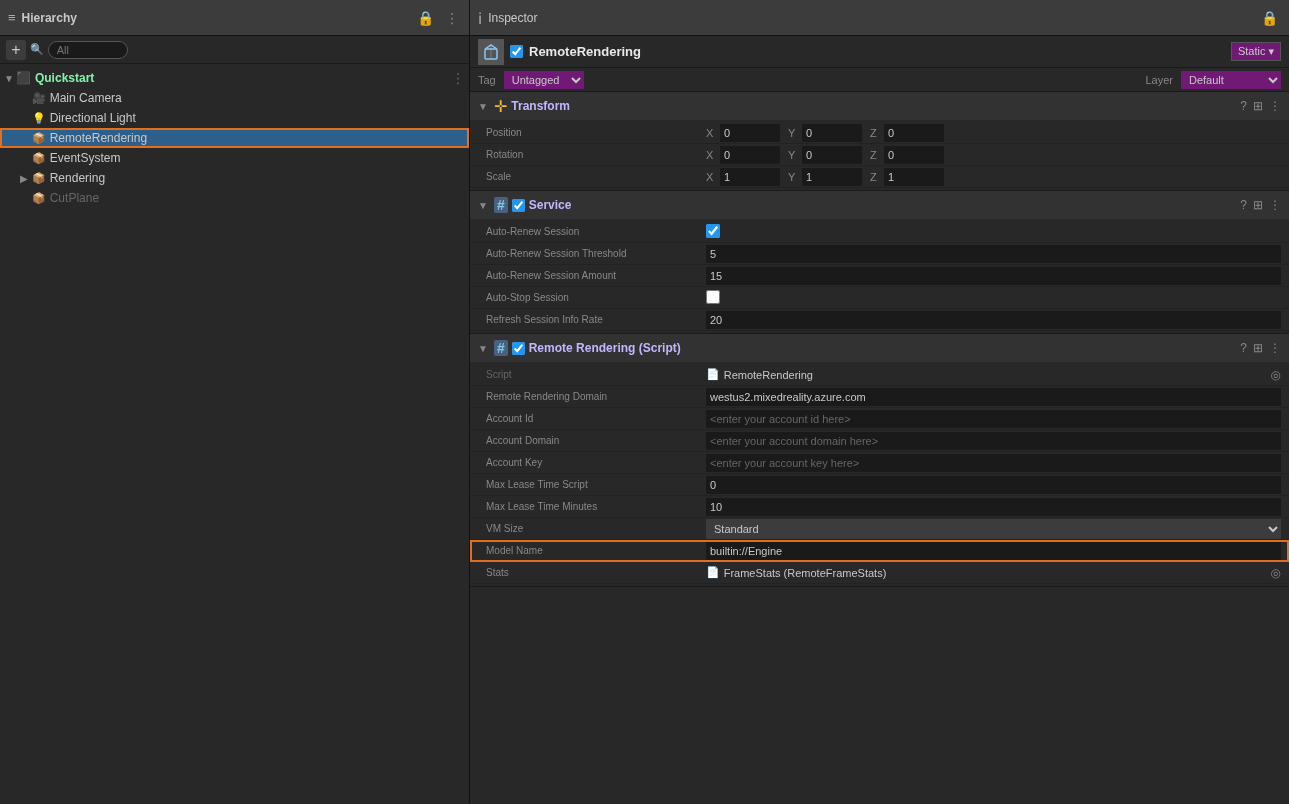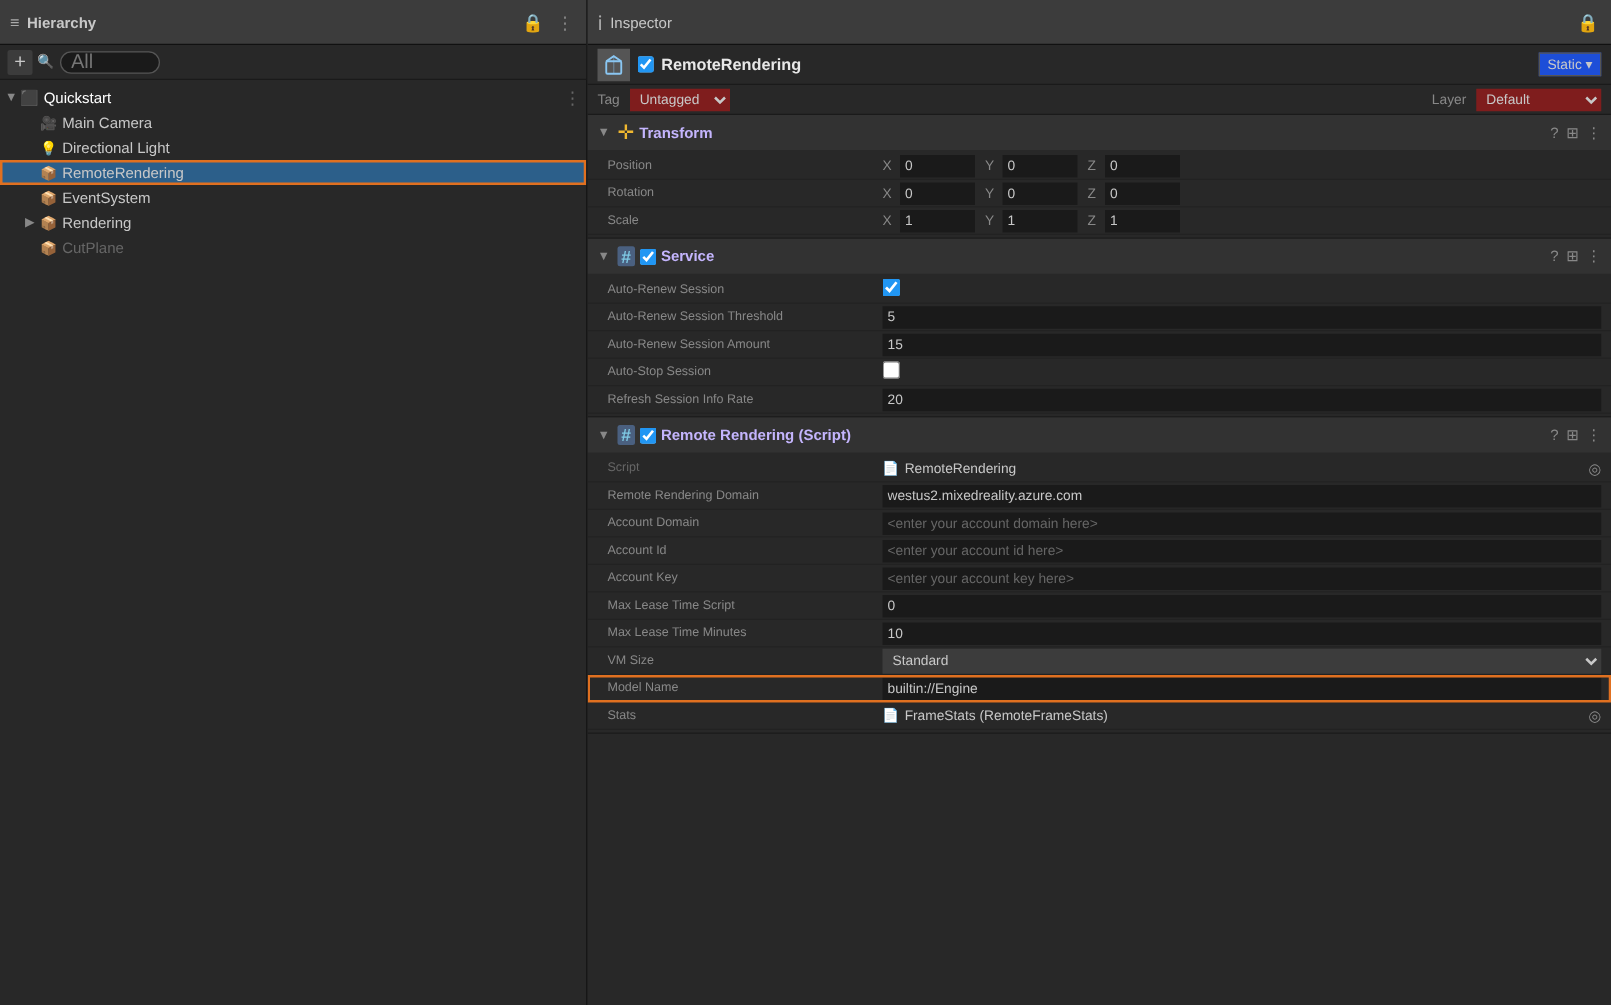--- a/index.html
+++ b/index.html
@@ -78,21 +78,21 @@
       justify-content: center;
       border-radius: 2px;
     }
 
     .search-box {
       background: #1a1a1a;
       border: 1px solid #555;
       border-radius: 10px;
       padding: 2px 8px;
       color: #888;
-      font-size: 16px;
+      font-size: 11px;
       width: 80px;
       height: 18px;
     }
 
     .hierarchy-tree {
       flex: 1;
       overflow-y: auto;
       padding: 4px 0;
     }
 
@@ -193,21 +193,21 @@
     }
 
     .object-name {
       font-weight: 700;
       color: #e8e8e8;
       font-size: 13px;
       flex: 1;
     }
 
     .static-btn {
-      background: #1d4ed8;
+      background: #701a75;
       border: 1px solid #555;
       color: #c8c8c8;
       font-size: 11px;
       padding: 2px 6px;
       cursor: pointer;
     }
 
     .tag-layer-row {
       height: 24px;
       background: #282828;
@@ -217,21 +217,21 @@
       border-bottom: 1px solid #1a1a1a;
       gap: 8px;
     }
 
     .tag-label, .layer-label {
       color: #888;
       font-size: 11px;
     }
 
     .dropdown-field {
-      background: #7f1d1d;
+      background: #701a75;
       border: none;
       color: #c8c8c8;
       font-size: 11px;
       padding: 1px 4px;
       height: 18px;
       min-width: 80px;
     }
 
     .inspector-content {
       flex: 1;
@@ -419,21 +419,21 @@
   <div class="hierarchy-toolbar">
     <button class="add-btn">+</button>
     <span style="color:#888;font-size:11px;">🔍</span>
     <input class="search-box" type="text" placeholder="All" style="">
   </div>
   <div class="hierarchy-tree">
 
     <div class="tree-item" style="padding-left:4px;">
       <span class="tree-arrow">▼</span>
       <span class="tree-icon" style="color:#8ac6f2;font-size:12px;">⬛</span>
-      <span style="font-weight:400;color:#ffffff;">Quickstart</span>
+      <span style="font-weight:700;color:#86efac;">Quickstart</span>
       <span class="tree-item-dots">⋮</span>
     </div>
 
     <div class="tree-item tree-indent-1">
       <span class="tree-arrow"></span>
       <span class="tree-icon" style="color:#8ac6f2;">🎥</span>
       <span>Main Camera</span>
     </div>
 
     <div class="tree-item tree-indent-1">
@@ -628,27 +628,27 @@
             <span class="target-icon">◎</span>
           </div>
         </div>
 
         <div class="prop-row">
           <span class="prop-label">Remote Rendering Domain</span>
           <input class="text-field" type="text" value="westus2.mixedreality.azure.com" style="">
         </div>
 
         <div class="prop-row">
+          <span class="prop-label">Account Id</span>
+          <input class="text-field placeholder-style" type="text" value="&lt;enter your account id here&gt;" style="">
+        </div>
+
+        <div class="prop-row">
           <span class="prop-label">Account Domain</span>
           <input class="text-field placeholder-style" type="text" value="&lt;enter your account domain here&gt;" style="">
-        </div>
-
-        <div class="prop-row">
-          <span class="prop-label">Account Id</span>
-          <input class="text-field placeholder-style" type="text" value="&lt;enter your account id here&gt;" style="">
         </div>
 
         <div class="prop-row">
           <span class="prop-label">Account Key</span>
           <input class="text-field placeholder-style" type="text" value="&lt;enter your account key here&gt;" style="">
         </div>
 
         <div class="prop-row">
           <span class="prop-label">Max Lease Time Script</span>
           <input class="text-field" type="text" value="0" style="">

